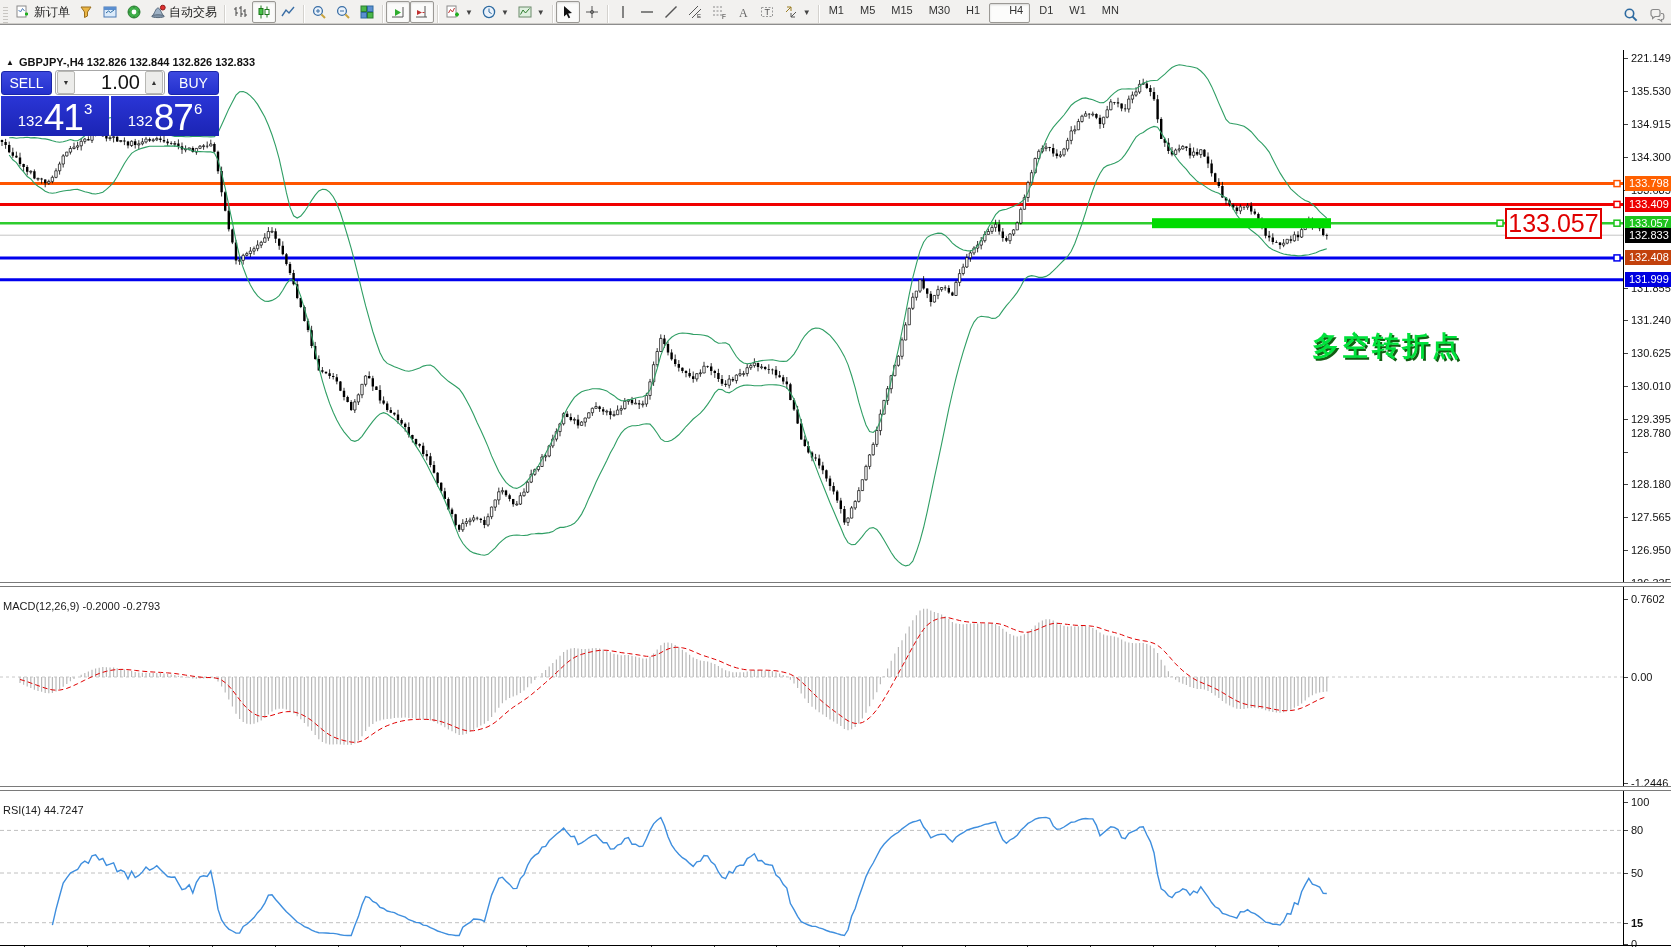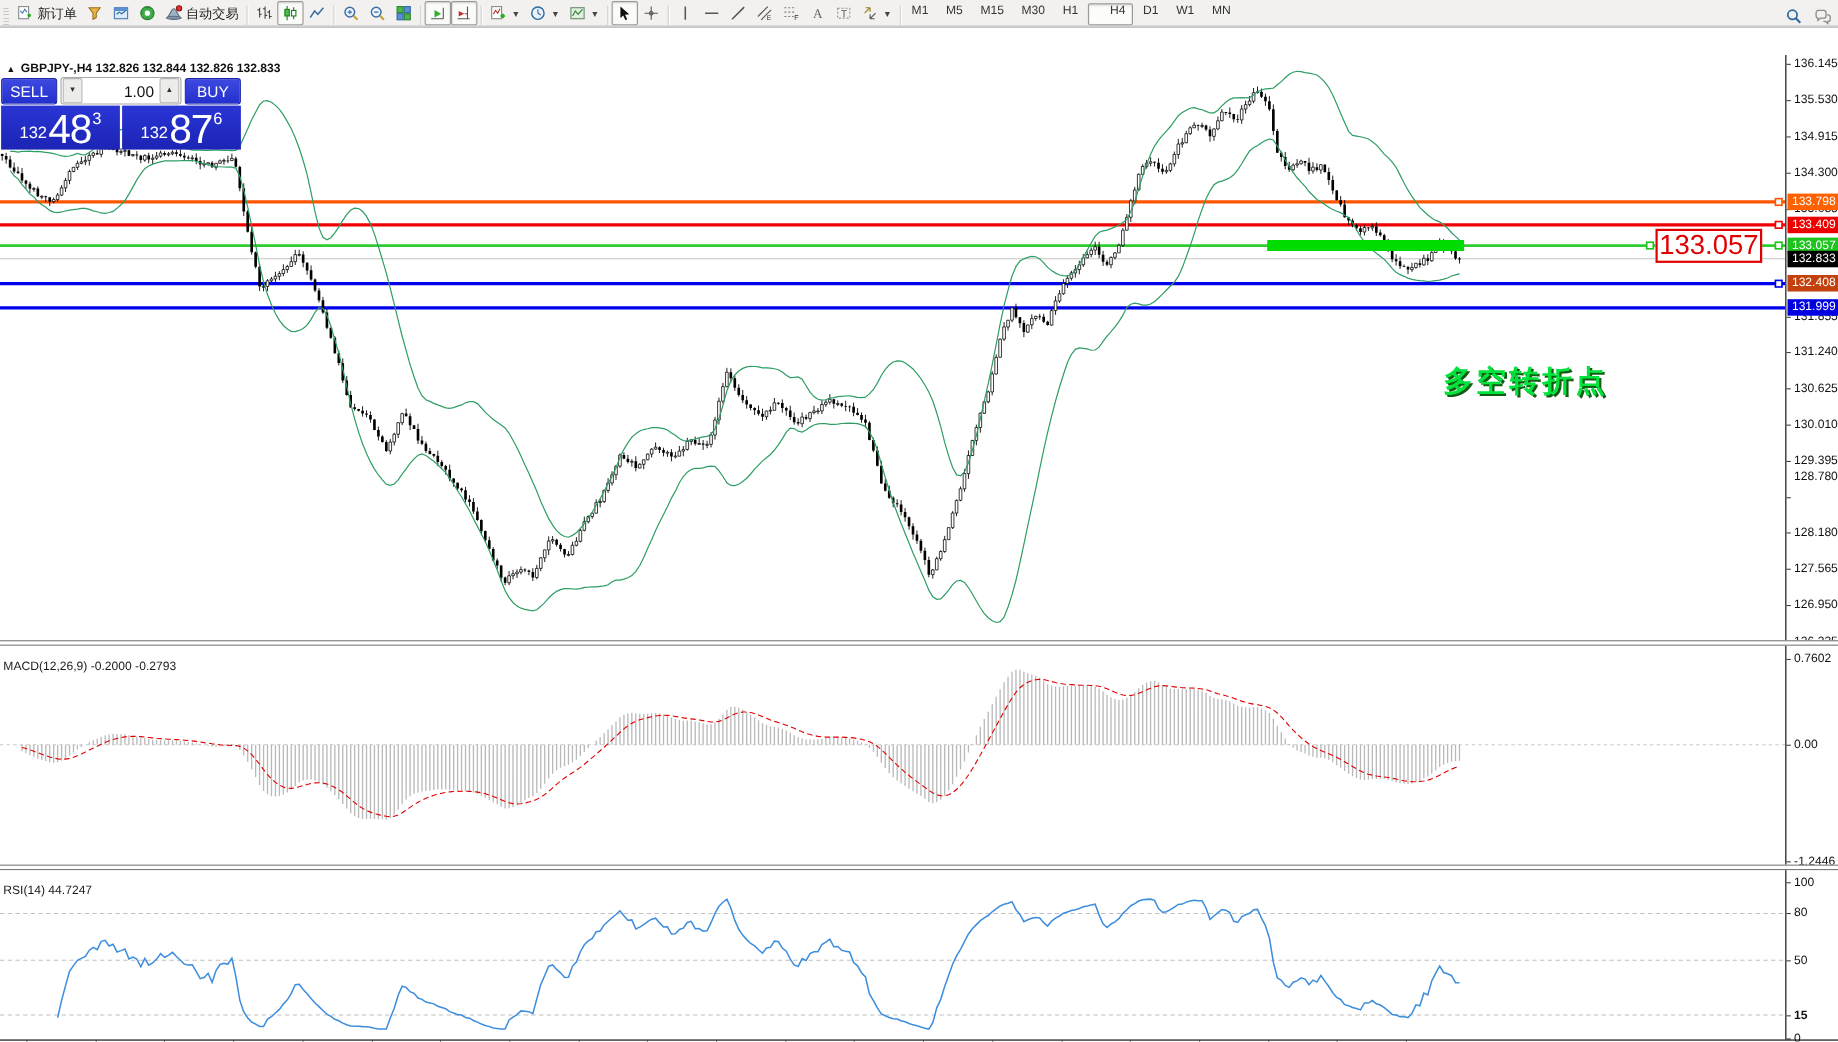--- a/index.html
+++ b/index.html
@@ -30,21 +30,21 @@
 
   
   .ocp { position:absolute; left:1px; top:45px; width:218px; height:66px; z-index:15; }
   .ocp-row1 { position:absolute; left:0; top:0; width:218px; height:25px; display:flex; align-items:center; }
   .ocp-btn { width:51px; height:24px; background:linear-gradient(#3d49e0,#2330cd); color:#fff; font-size:14px;
     display:flex; align-items:center; justify-content:center; border-radius:3px; border:1px solid #1b26a8; }
   .vol-wrap { width:110px; height:25px; margin:0 3px; background:#fff; border:1px solid #a8a8a8; border-radius:3px;
     display:flex; align-items:center; overflow:hidden; }
   .spin { width:18px; height:23px; background:#ececea; border:1px solid #b8b8b4; border-radius:2px; margin:0 1px;
     display:flex; align-items:center; justify-content:center; font-size:7px; color:#333; }
-  .vol-input { flex:1; border:none; outline:none; text-align:right; font-size:14px; padding-right:4px;
+  .vol-input { flex:1; border:none; outline:none; text-align:right; font-size:20px; padding-right:4px;
     font-family:"Liberation Sans",sans-serif; color:#111; width:60px; }
   .ocp-prices { position:absolute; left:0; top:26px; width:218px; height:40px; display:flex; gap:2px; }
   .ocp-price { flex:1; background:linear-gradient(#2a35d6,#1b24b4); color:#fff; display:flex; align-items:flex-end;
     justify-content:center; padding-bottom:3px; }
   .ocp-price .sm { font-size:15px; margin:0 1px 4px 0; }
   .ocp-price .big { font-size:37px; line-height:30px; letter-spacing:-1px; }
   .ocp-price .sup { font-size:15px; margin:0 0 16px 1px; }
 
   
   .psep { position:absolute; left:0; width:1671px; height:5px; z-index:30;
@@ -307,21 +307,21 @@
         <div class="vol-wrap">
           <div class="spin">▼</div>
           <input class="vol-input" value="1.00" style="">
           <div class="spin">▲</div>
         </div>
         <div class="ocp-btn">BUY</div>
       </div>
       <div class="ocp-prices">
         <div class="ocp-price">
           <span class="sm">132</span>
-          <span class="big">48</span>
+          <span class="big">41</span>
           <span class="sup">3</span>
         </div>
         <div class="ocp-price">
           <span class="sm">132</span>
           <span class="big">87</span>
           <span class="sup">6</span>
         </div>
       </div>
     </div>
 
@@ -358,21 +358,21 @@
 
     <div class="ind-label" style="top:565px;">MACD(12,26,9) -0.2000 -0.2793</div>
     <div class="ind-label" style="top:769px;">RSI(14) 44.7247</div>
 
     <div class="psep" style="top:557px;"></div>
     <div class="psep" style="top:761px;"></div>
     <div class="bottom-line"></div>
 
     <div class="axis-col" id="axis-col">
         <div class="tickmark" style="top: 8px;"></div>
-        <div class="tick-label" style="top: 2px;">136.145</div>
+        <div class="tick-label" style="top: 2px;">221.149</div>
         <div class="tickmark" style="top: 40.9025px;"></div>
         <div class="tick-label" style="top: 34.9025px;">135.530</div>
         <div class="tickmark" style="top: 73.805px;"></div>
         <div class="tick-label" style="top: 67.805px;">134.915</div>
         <div class="tickmark" style="top: 106.707px;"></div>
         <div class="tick-label" style="top: 100.707px;">134.300</div>
         <div class="tickmark" style="top: 139.61px;"></div>
         <div class="tick-label" style="top: 133.61px;">133.685</div>
         <div class="tickmark" style="top: 237.515px;"></div>
         <div class="tick-label" style="top: 231.515px;">131.855</div>

